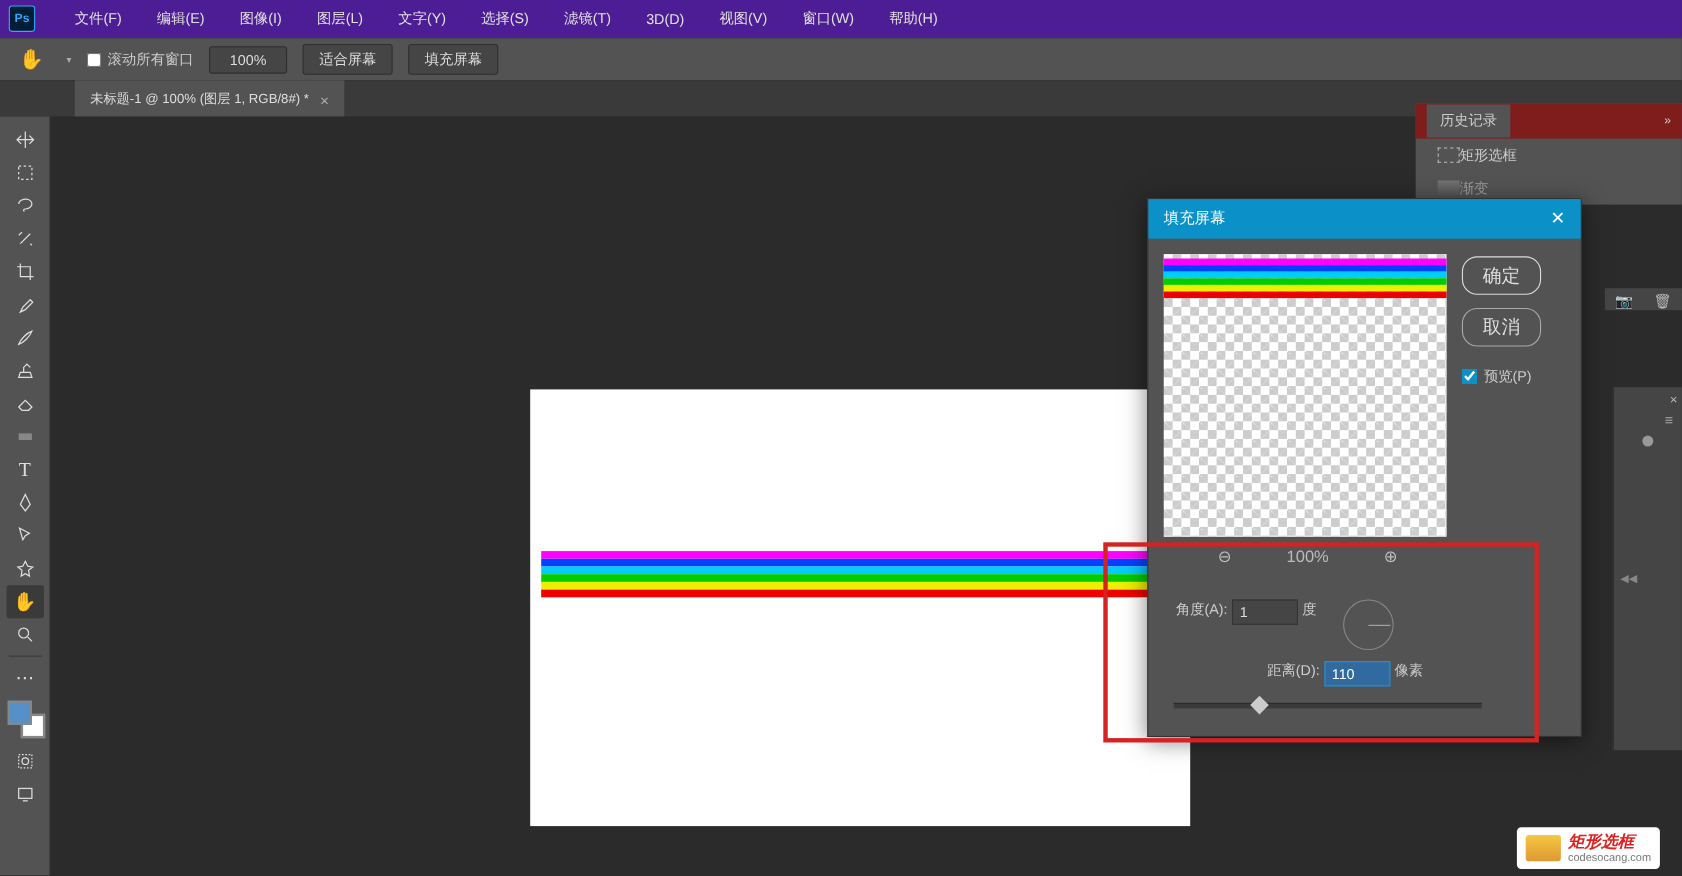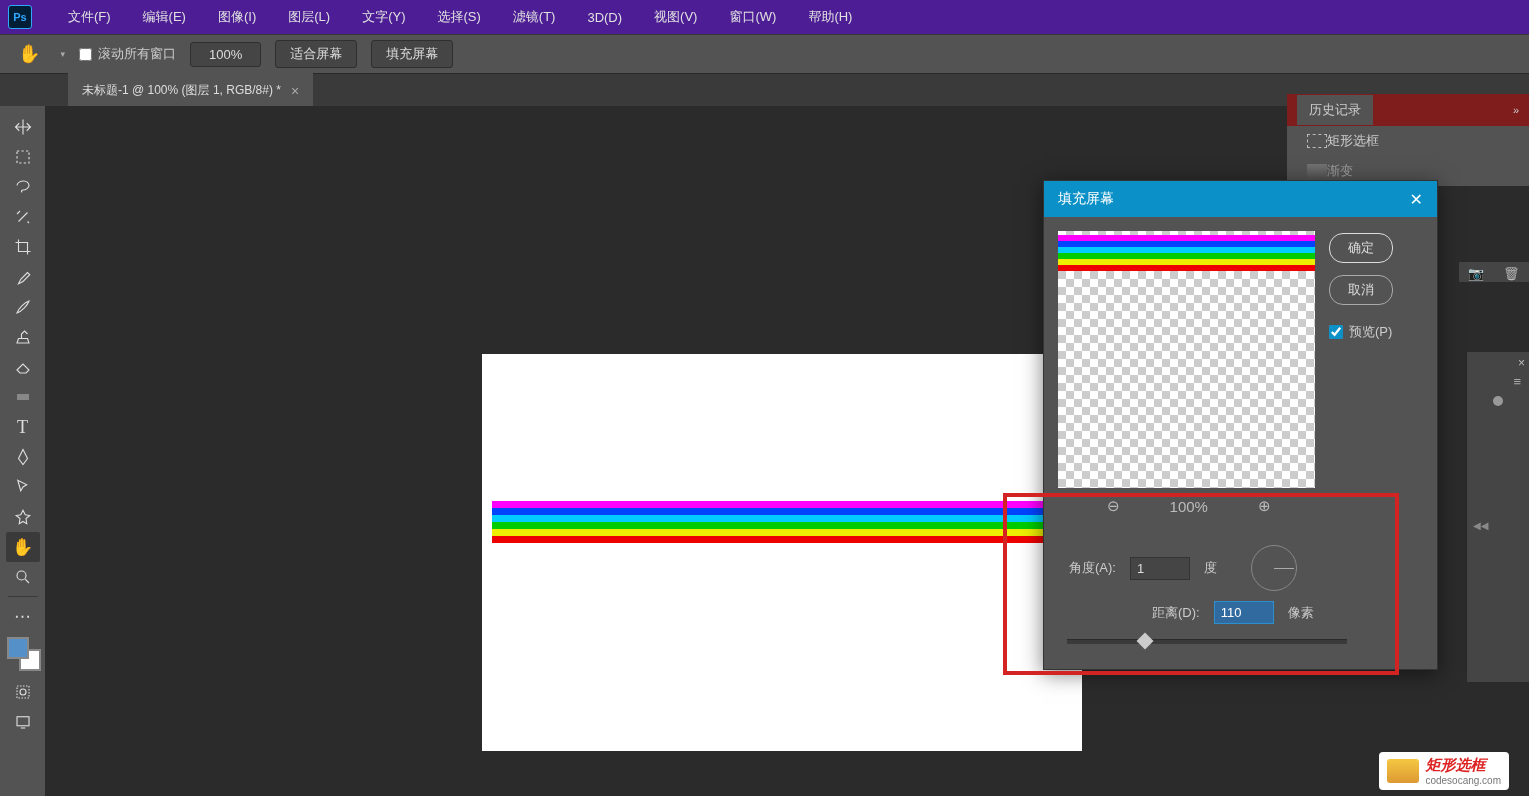--- a/index.html
+++ b/index.html
@@ -57,27 +57,27 @@
 .preview { width: 257px; height: 257px; background: #fff; position: relative; }
 .preview .checker { position: absolute; inset: 0; background-image:
   linear-gradient(45deg,#ccc 25%,transparent 25%),
   linear-gradient(-45deg,#ccc 25%,transparent 25%),
   linear-gradient(45deg,transparent 75%,#ccc 75%),
   linear-gradient(-45deg,transparent 75%,#ccc 75%);
   background-size: 16px 16px; background-position: 0 0,0 8px,8px -8px,-8px 0; }
 .preview .rb { position: absolute; left: 0; top: 4px; width: 100%; }
 .preview .rb .stripe { height: 6px; }
 .dlg-side { display: flex; flex-direction: column; gap: 12px; padding-top: 2px; }
-.dlg-btn { background: transparent; border: 1px solid #aaa; color: #ddd; padding: 5px 18px; border-radius: 14px; min-width: 62px; text-align: center; font-size: 13px; }
+.dlg-btn { background: transparent; border: 1px solid #aaa; color: #ddd; padding: 5px 18px; border-radius: 14px; min-width: 62px; text-align: center; font-size: 17px; }
 .dlg-btn.primary { border: 1.5px solid #ddd; }
 .dlg-chk { display: flex; align-items: center; gap: 6px; margin-top: 6px; }
 .dlg-chk input { accent-color: #0b91c7; width: 14px; height: 14px; }
 
 .controls-zone { position: absolute; left: 1003px; top: 493px; width: 396px; height: 182px; border: 4px solid #d42323; z-index: 60; }
-.ctrl-row { display: flex; align-items: center; gap: 14px; position: absolute; color: #ccc; font-size: 13px; }
+.ctrl-row { display: flex; align-items: flex-start; gap: 4px; position: absolute; color: #ccc; font-size: 13px; }
 .ctrl-input { width: 60px; background: #454545; border: 1px solid #333; color: #ddd; padding: 3px 6px; text-align: left; font-size: 13px; }
 .ctrl-input.sel { border: 1px solid #2d8fd0; background: #316a9f; color: #fff; }
 .angle-dial { width: 46px; height: 46px; border: 1.5px solid #888; border-radius: 50%; position: relative; }
 .angle-dial::after { content: ''; position: absolute; top: 50%; left: 50%; width: 20px; height: 1px; background: #aaa; transform-origin: left; }
 .slider-track { position: absolute; left: 60px; top: 142px; width: 280px; height: 5px; background: #3a3a3a; border-top: 1px solid #2a2a2a; }
 .slider-thumb { position: absolute; top: -5px; left: 72px; width: 12px; height: 12px; background: #ccc; transform: rotate(45deg); }
 .zoom-row { position: absolute; left: 100px; top: 0px; display: flex; align-items: center; gap: 50px; font-size: 15px; color: #bbb; }
 
 
 .watermark { position: absolute; right: 20px; bottom: 6px; display: flex; align-items: center; gap: 6px; background: #fff; padding: 4px 8px; border-radius: 4px; }

